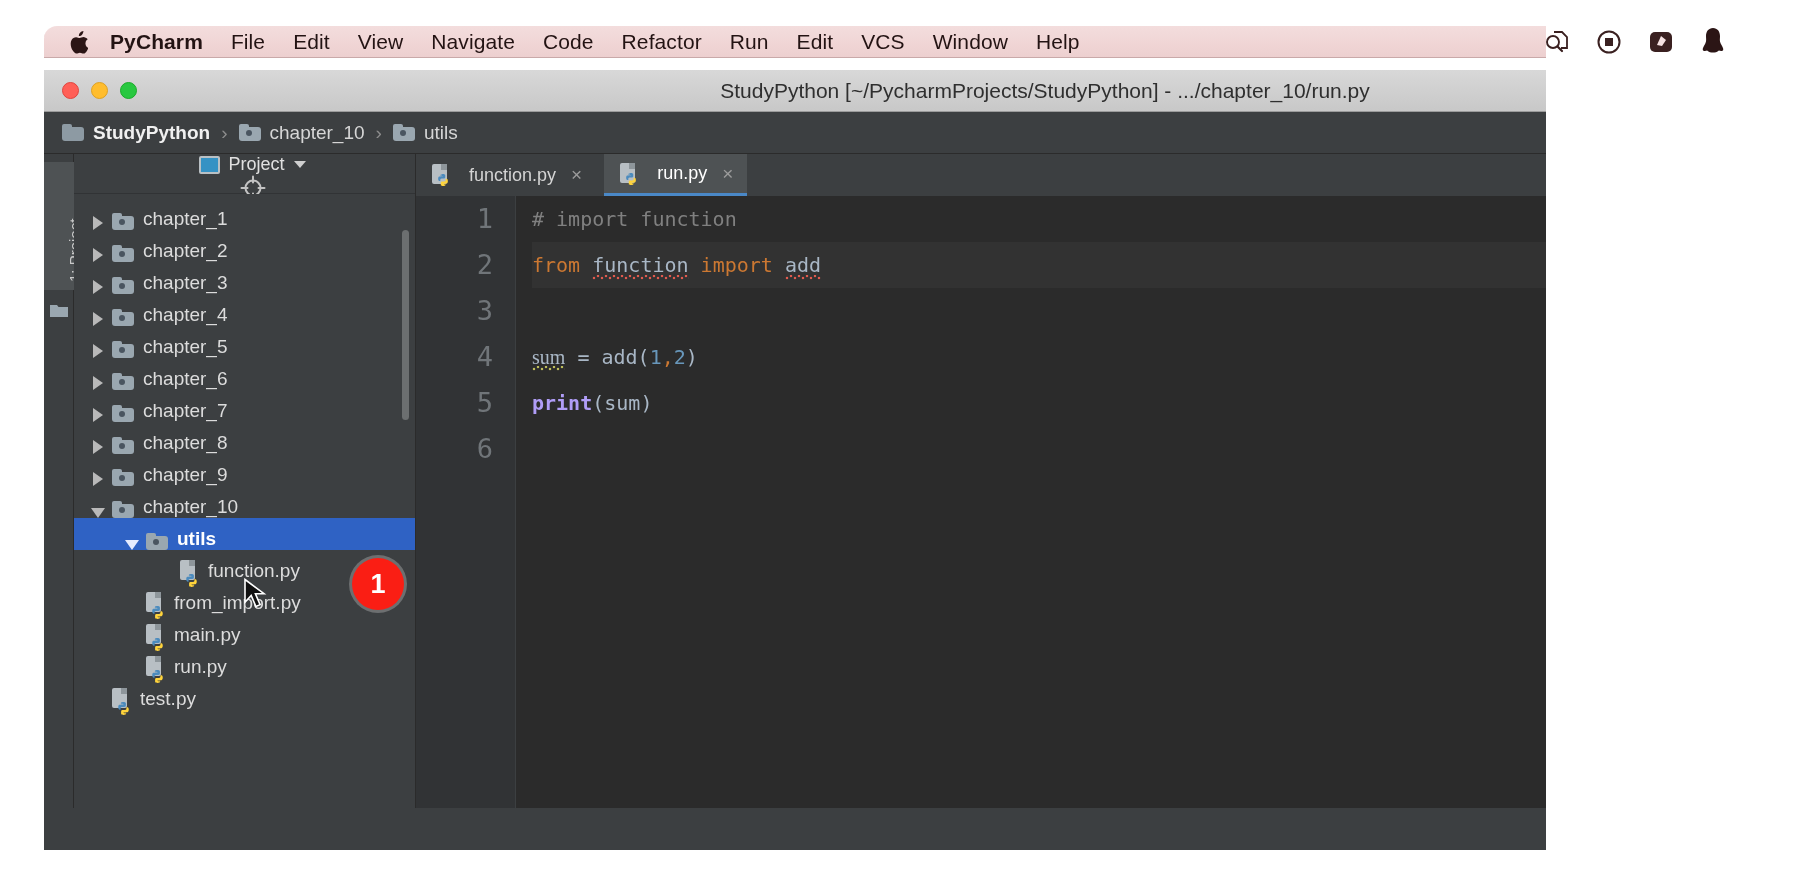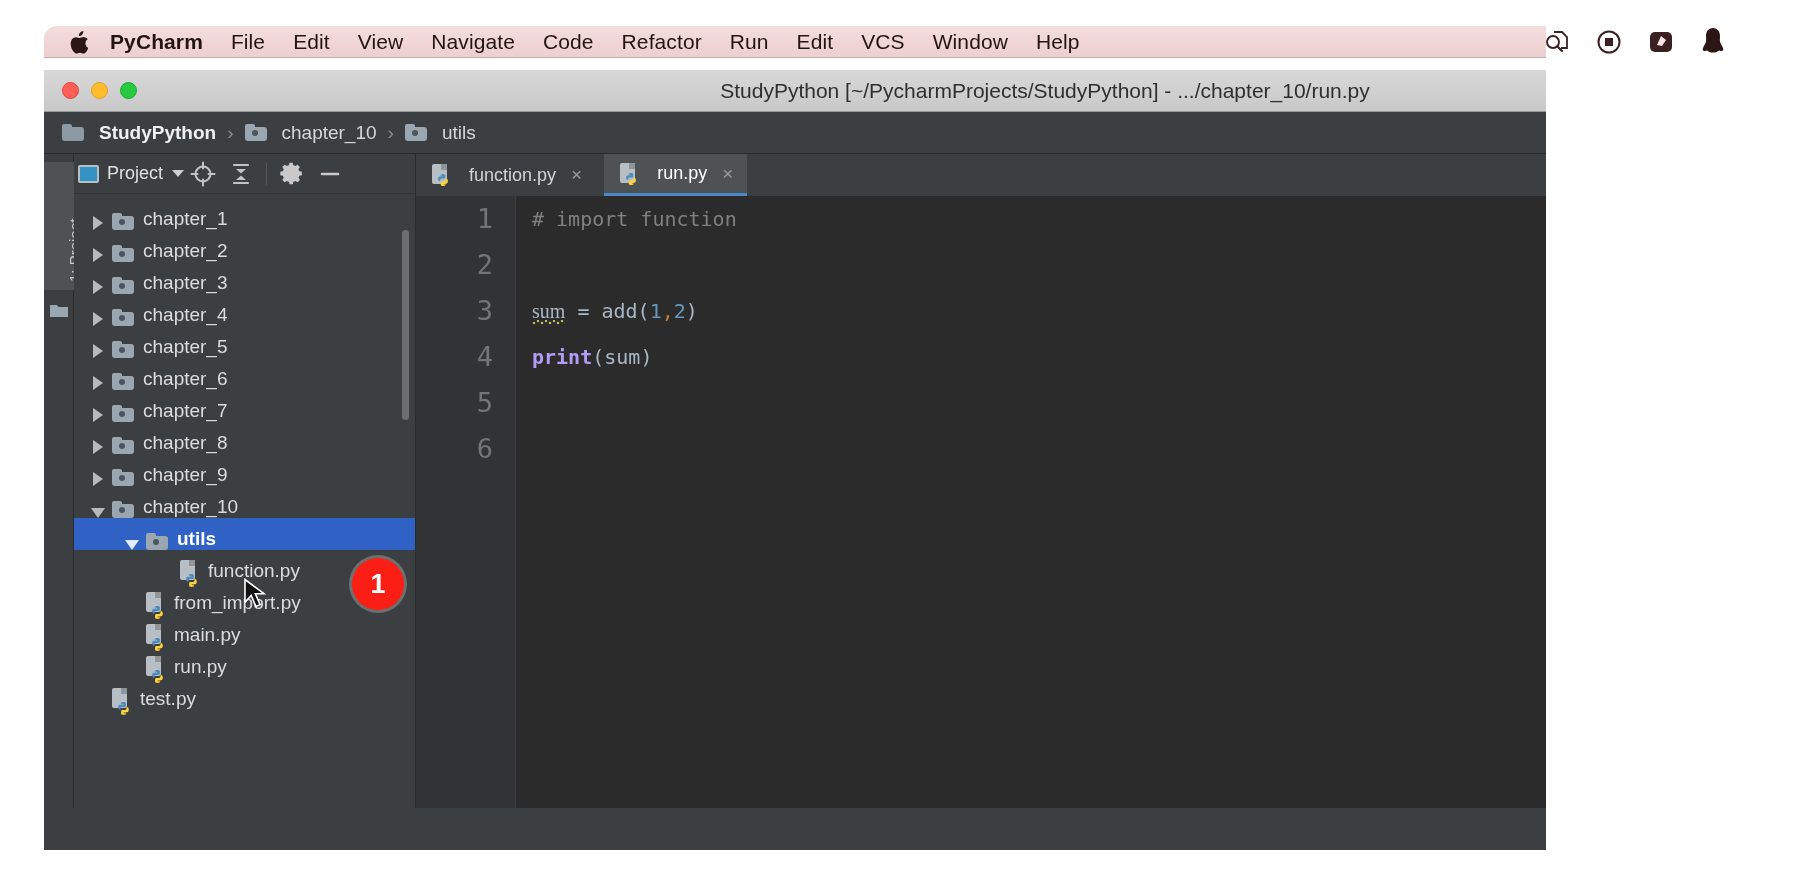--- a/index.html
+++ b/index.html
@@ -54,21 +54,21 @@
     position:absolute; left:0; right:0; text-align:center;
     font-size: 21px; color: #2f2f2f; white-space: nowrap;
     padding-left: 500px;
   }
 
   
   .breadcrumb {
     height: 42px; background: #3c3f41; display:flex; align-items:center;
     padding-left: 18px; gap: 0px; border-bottom: 1px solid #2b2b2b;
   }
-  .crumb { display:flex; align-items:center; gap: 15px; font-size: 19px; color: #d6d6d6; }
+  .crumb { display:flex; align-items:center; gap: 9px; font-size: 19px; color: #d6d6d6; }
   .crumb.first { font-weight: bold; color: #f0f0f0; }
   .crumb-sep { color: #8d8d8d; font-size: 19px; margin: 0 11px; }
   .folder-ico { width: 22px; height: 17px; position: relative; display:inline-block; }
   .folder-ico .body { position:absolute; left:0; bottom:0; width:22px; height:14px;
       background:#9aa7b0; border-radius: 2px 3px 3px 3px; }
   .folder-ico .tab { position:absolute; left:0; top:0; width:10px; height:5px;
       background:#9aa7b0; border-radius: 2px 2px 0 0;}
   .folder-ico .dotm { position:absolute; left:7px; bottom:5px; width:6px; height:6px;
       background:#4a5560; border-radius:50%;}
   .folder-ico.plain .body, .folder-ico.plain .tab { background:#8d9aa3; }
@@ -90,21 +90,21 @@
     position: absolute; left: 22px; top: 120px; white-space: nowrap;
     font-size: 15px; color: #c9c9c9;
   }
   .strip-ico { position:absolute; top: 150px; left: 6px; width: 18px; height:14px; }
 
   
   .project-panel { width: 342px; background: #3c3f41; display:flex; flex-direction:column;
      border-right: 1px solid #2b2b2b; }
   .panel-toolbar {
     height: 40px; display:flex; align-items:center; gap: 0;
-    padding-left: 4px; background:#3c3f41; border-bottom:1px solid #313335;
+    padding-left: 16px; background:#3c3f41; border-bottom:1px solid #313335;flex-direction:column;
   }
   .panel-title { display:flex; align-items:center; gap: 8px; font-size:18px; color:#e0e0e0;}
   .blue-sq { width: 21px; height: 18px; border: 2px solid #b9c0c4; border-radius:2px;
      background:#3592c4; }
   .caret-dn { width:0;height:0;border-left:6px solid transparent;border-right:6px solid transparent;
      border-top:7px solid #cfcfcf; margin-left:1px;}
   .tb-btn { width: 38px; height: 32px; display:flex; align-items:center; justify-content:center;}
   .tb-sep { width:1px; height: 22px; background:#555; margin: 0 6px;}
 
   .tree { flex: 1; overflow: hidden; position: relative; padding-top: 4px; background:#3c3f41;}
@@ -533,20 +533,21 @@
                 <div class="ln">2</div>
                 <div class="ln">3</div>
                 <div class="ln">4</div>
                 <div class="ln">5</div>
                 <div class="ln">6</div>
               </div>
           </div>
           <div class="code">
             <div id="code-rows">
                 <div class="cline"><span class="tok-comment"># import function</span></div>
+                <div class="cline hl"><span class="tok-kw">from </span><span class="tok-plain sq-red">function</span><span class="tok-plain"> </span><span class="tok-kw">import </span><span class="tok-plain sq-red">add</span></div>
                 <div class="cline"></div>
                 <div class="cline"><span class="tok-plain sq-yel">sum</span><span class="tok-plain"> = add(</span><span class="tok-num">1</span><span class="tok-kw">,</span><span class="tok-num">2</span><span class="tok-plain">)</span></div>
                 <div class="cline"><span class="tok-func">print</span><span class="tok-plain">(sum)</span></div>
                 <div class="cline"></div>
               </div>
           </div>
         </div>
       </div>
     </div>
   </div>

